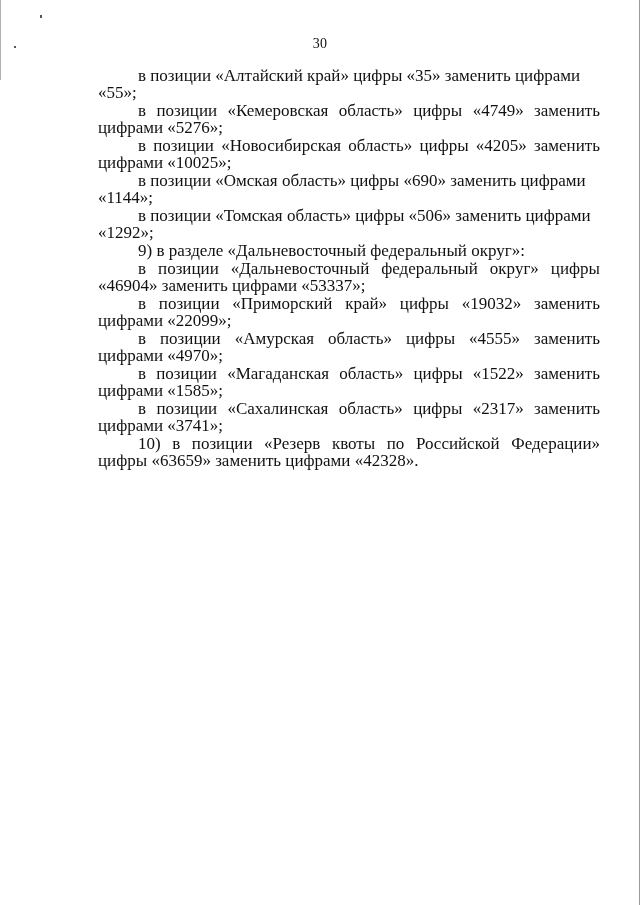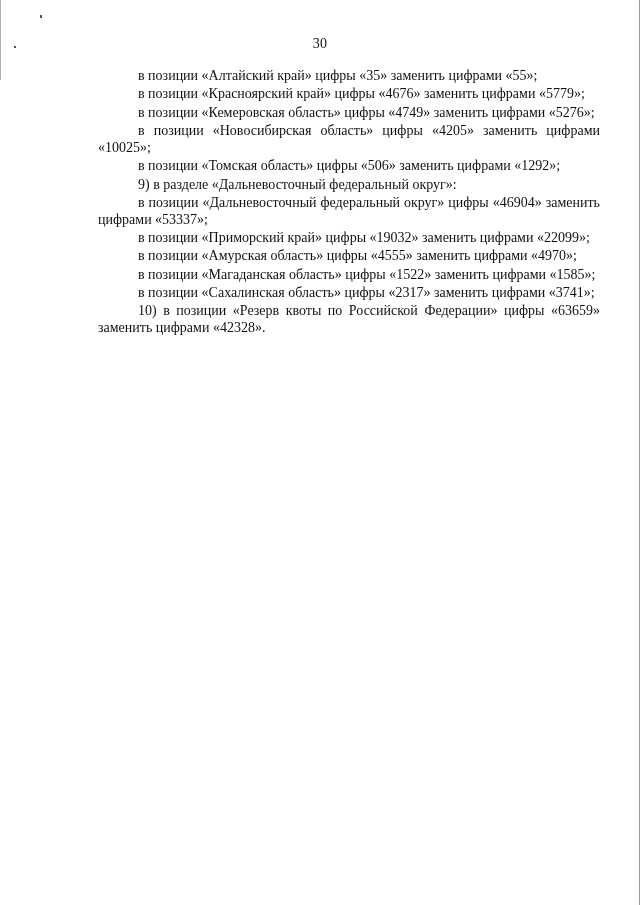--- a/index.html
+++ b/index.html
@@ -9,42 +9,42 @@
   }
   .edge-right { position: absolute; right: 0; top: 0; width: 1px; height: 905px; background: #9a9a9a; }
   .edge-left { position: absolute; left: 0; top: 0; width: 1px; height: 80px; background: #b0b0b0; }
   .speck { position: absolute; background: #555; }
   .page-number {
     position: absolute; top: 36px; left: 0; width: 640px; text-align: center;
     font-size: 14px; letter-spacing: 0.2px;
   }
   .body-text {
     position: absolute; left: 98px; top: 68px; width: 502px;
-    font-size: 14px; line-height: 16.6px;
+    font-size: 17px; line-height: 16.6px;
   }
   .para {
     text-align: justify; text-align-last: left; text-indent: 40px; margin: 0 0 1.8px 0;
   }
   .para.oneline { text-align: left; }
 </style>
 </head>
 <body>
 
 <div class="edge-left"></div>
 <div class="edge-right"></div>
 <div class="speck" style="left:40px;top:15px;width:2px;height:3px;"></div>
 <div class="speck" style="left:14px;top:46px;width:2px;height:2px;"></div>
 
 <div class="page-number">30</div>
 
 <div class="body-text">
   <p class="para oneline">в позиции «Алтайский край» цифры «35» заменить цифрами «55»;</p>
-  <p class="para">в позиции «Красноярский край» цифры «4676» заменить цифрами «5779»;</p>
   <p class="para">в позиции «Кемеровская область» цифры «4749» заменить цифрами «5276»;</p>
   <p class="para">в позиции «Новосибирская область» цифры «4205» заменить цифрами «10025»;</p>
+  <p class="para oneline">в позиции «Омская область» цифры «690» заменить цифрами «1144»;</p>
   <p class="para oneline">в позиции «Томская область» цифры «506» заменить цифрами «1292»;</p>
   <p class="para oneline">9) в разделе «Дальневосточный федеральный округ»:</p>
   <p class="para">в позиции «Дальневосточный федеральный округ» цифры «46904» заменить цифрами «53337»;</p>
   <p class="para">в позиции «Приморский край» цифры «19032» заменить цифрами «22099»;</p>
   <p class="para">в позиции «Амурская область» цифры «4555» заменить цифрами «4970»;</p>
   <p class="para">в позиции «Магаданская область» цифры «1522» заменить цифрами «1585»;</p>
   <p class="para">в позиции «Сахалинская область» цифры «2317» заменить цифрами «3741»;</p>
   <p class="para">10) в позиции «Резерв квоты по Российской Федерации» цифры «63659» заменить цифрами «42328».</p>
 </div>
 

